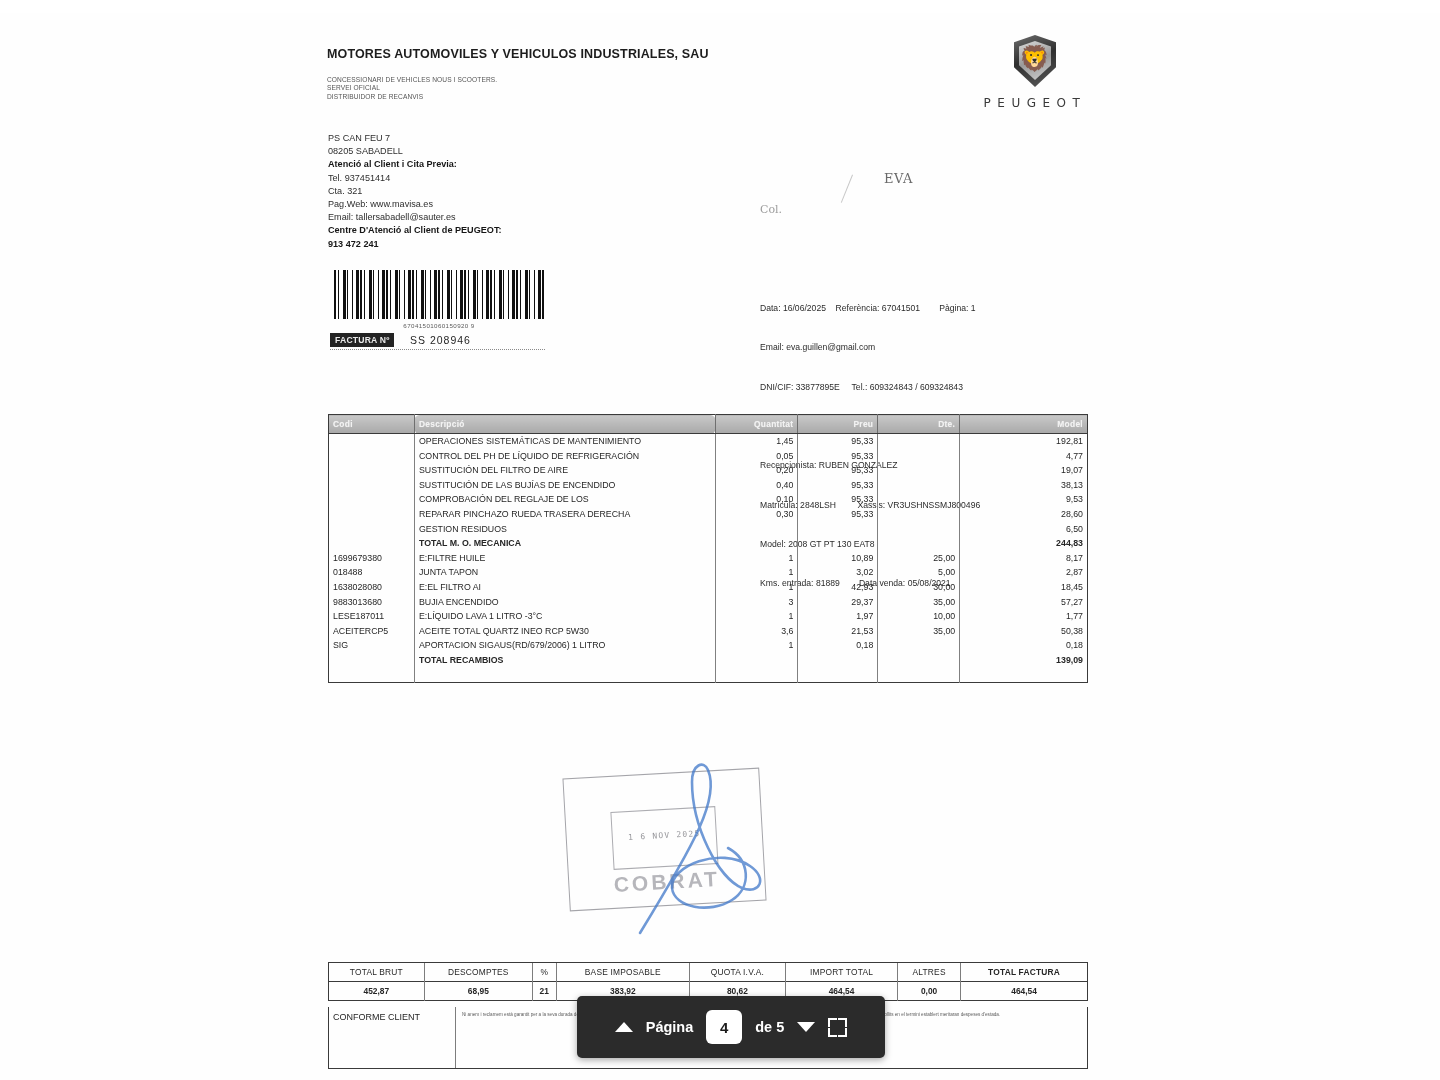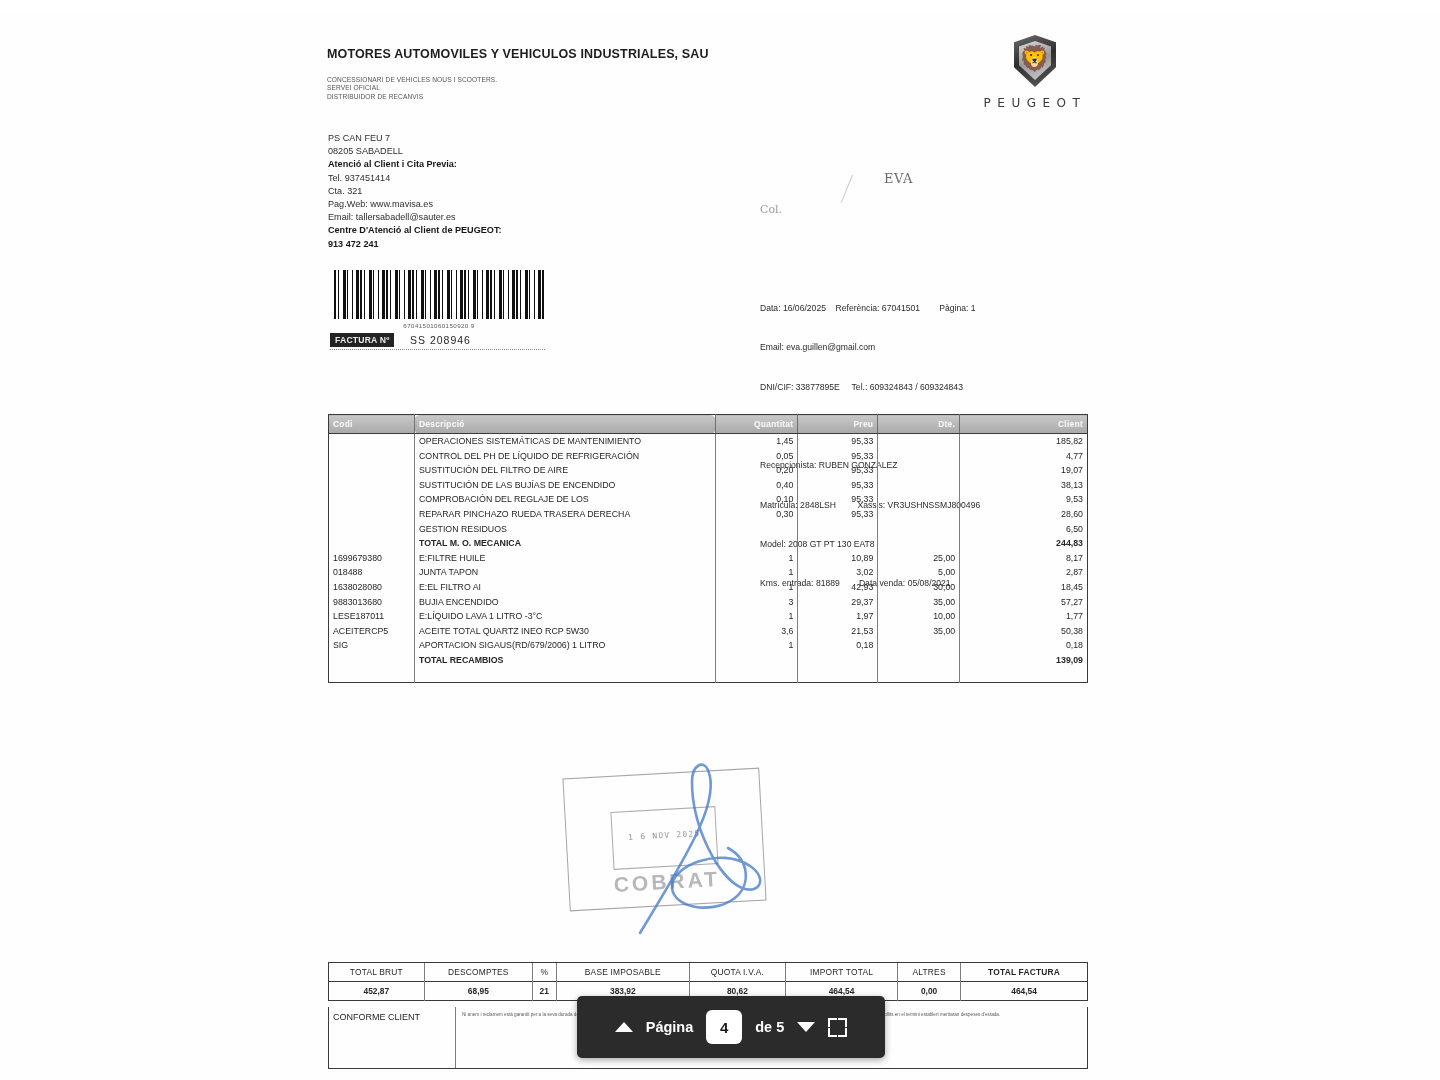--- a/index.html
+++ b/index.html
@@ -294,31 +294,31 @@
     </div>
 
     <table id="tbl">
       <thead>
         <tr>
           <th class="c-cod">Codi</th>
           <th class="c-desc">Descripció</th>
           <th class="c-qty">Quantitat</th>
           <th class="c-price">Preu</th>
           <th class="c-dto">Dte.</th>
-          <th class="c-imp">Client</th>
+          <th class="c-imp">Model</th>
         </tr>
       </thead>
       <tbody id="tbl-body">
           <tr>
             <td class="c-cod"></td>
             <td class="c-desc">OPERACIONES SISTEMÁTICAS DE MANTENIMIENTO</td>
             <td class="c-qty">1,45</td>
             <td class="c-price">95,33</td>
             <td class="c-dto"></td>
-            <td class="c-imp">185,82</td>
+            <td class="c-imp">192,81</td>
           </tr>
           <tr>
             <td class="c-cod"></td>
             <td class="c-desc">CONTROL DEL PH DE LÍQUIDO DE REFRIGERACIÓN</td>
             <td class="c-qty">0,05</td>
             <td class="c-price">95,33</td>
             <td class="c-dto"></td>
             <td class="c-imp">4,77</td>
           </tr>
           <tr>

